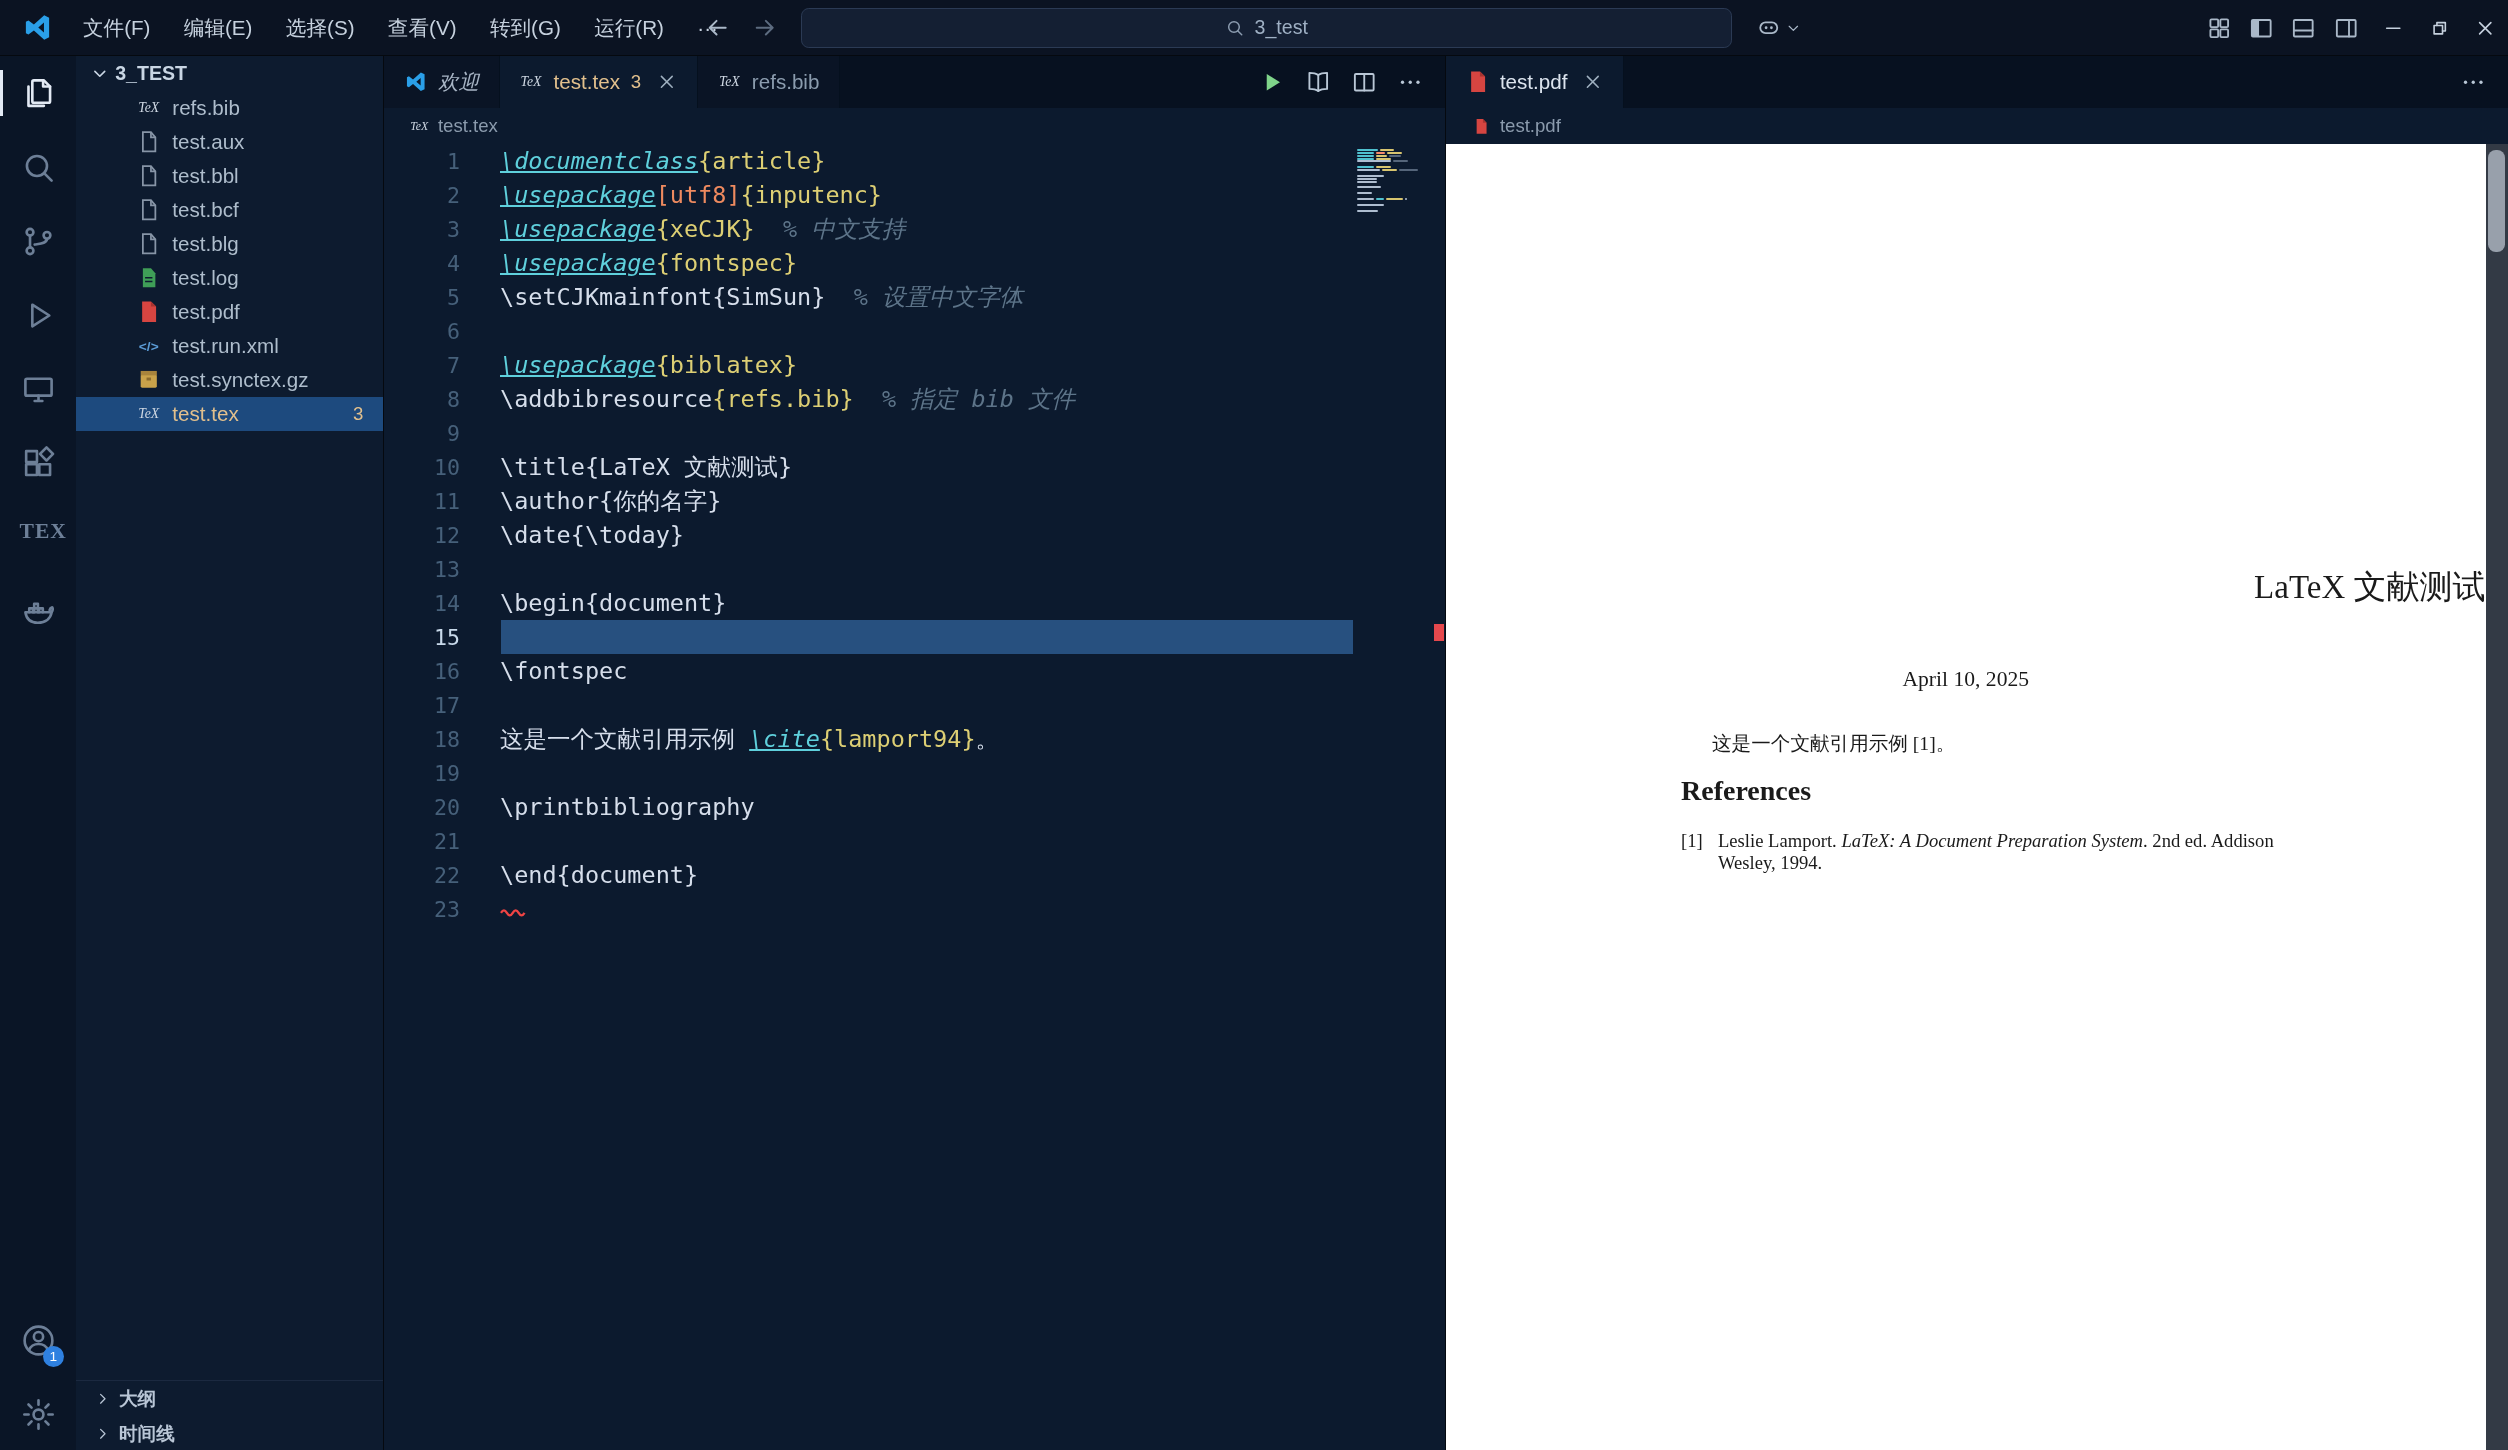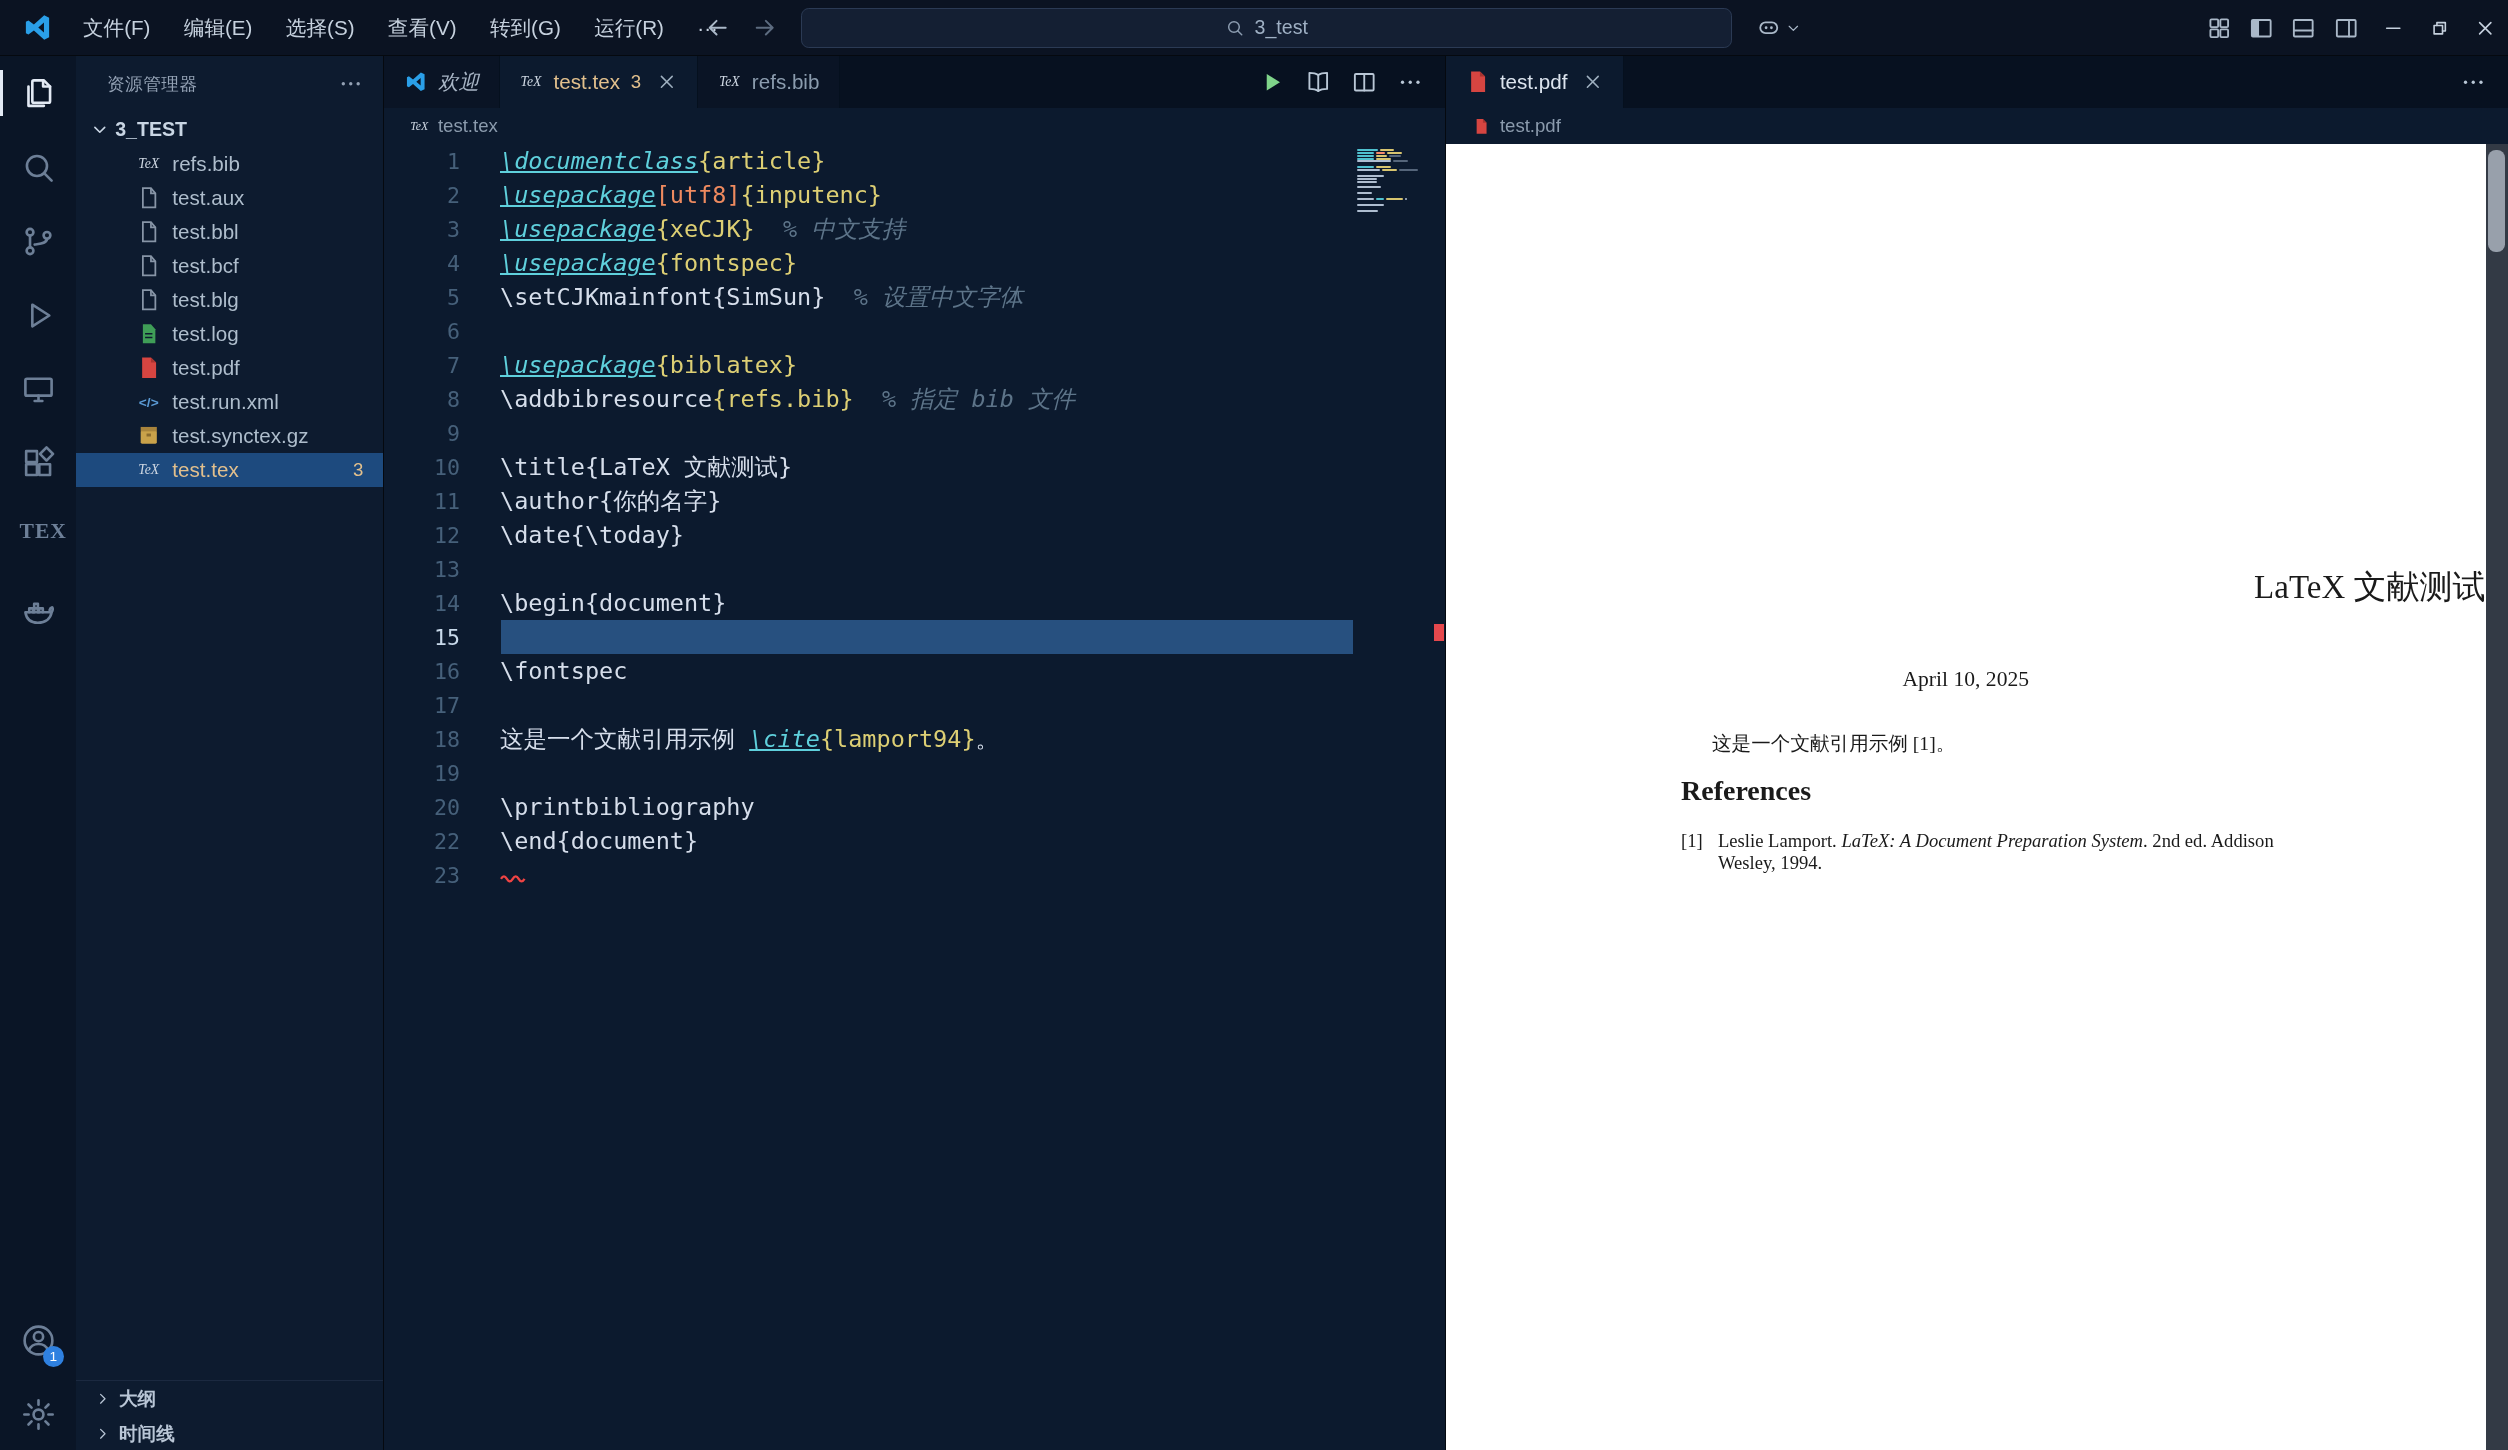--- a/index.html
+++ b/index.html
@@ -320,30 +320,20 @@
               <svg viewBox="0 0 24 24" fill="none" stroke="currentColor" stroke-width="1.7" stroke-linecap="round" stroke-linejoin="round">
                 <circle cx="12" cy="12" r="3.2"></circle>
                 <path d="M12 2.8v2.8M12 18.4v2.8M2.8 12h2.8M18.4 12h2.8M5.5 5.5l2 2M16.5 16.5l2 2M18.5 5.5l-2 2M7.5 16.5l-2 2"></path>
               </svg>
             </span>
           </div>
         </div>
     </div>
 
     <div class="sidebar">
-      <div class="sidebar-header">
-        <span class="sh-title">资源管理器</span>
-        <span class="icon">
-          <svg viewBox="0 0 24 24">
-              <circle cx="5" cy="12" r="1.6" fill="currentColor"></circle>
-              <circle cx="12" cy="12" r="1.6" fill="currentColor"></circle>
-              <circle cx="19" cy="12" r="1.6" fill="currentColor"></circle>
-            </svg>
-        </span>
-      </div>
       <div class="tree">
         <div class="tree-root">
           <span class="icon">
             <svg viewBox="0 0 24 24" fill="none" stroke="currentColor" stroke-width="2" stroke-linecap="round" stroke-linejoin="round">
                 <path d="M6 9l6 6 6-6"></path>
               </svg>
           </span>
           <span>3_TEST</span>
         </div>
         <div id="filetree">
@@ -530,20 +520,21 @@
             <div class="cl"><span class="num">11</span><span class="ltext"><span class="s-txt">\author{你的名字}</span></span></div>
             <div class="cl"><span class="num">12</span><span class="ltext"><span class="s-txt">\date{\today}</span></span></div>
             <div class="cl"><span class="num">13</span><span class="ltext"></span></div>
             <div class="cl"><span class="num">14</span><span class="ltext"><span class="s-txt">\begin{document}</span></span></div>
             <div class="cl current"><span class="num">15</span><span class="ltext"></span></div>
             <div class="cl"><span class="num">16</span><span class="ltext"><span class="s-txt">\fontspec</span></span></div>
             <div class="cl"><span class="num">17</span><span class="ltext"></span></div>
             <div class="cl"><span class="num">18</span><span class="ltext"><span class="s-txt">这是一个文献引用示例 </span><span class="s-cmd">\cite</span><span class="s-arg">{lamport94}</span><span class="s-txt">。</span></span></div>
             <div class="cl"><span class="num">19</span><span class="ltext"></span></div>
             <div class="cl"><span class="num">20</span><span class="ltext"><span class="s-txt">\printbibliography</span></span></div>
+            <div class="cl"><span class="num">21</span><span class="ltext"></span></div>
             <div class="cl"><span class="num">22</span><span class="ltext"><span class="s-txt">\end{document}</span></span></div>
             <div class="cl"><span class="num">23</span><span class="ltext"><span><svg width="25.5" height="11.8" viewBox="0 0 26 12">
                     <path d="M1 8 Q4 3 7 8 T13 8 T19 8 T25 8" stroke="#ef4444" stroke-width="2.4" fill="none"></path>
                   </svg></span></span></div>
           </div>
         <div class="minimap" id="minimap">
             <div class="mm-row">
               <span class="mm-seg" style="width: 20.6px; background: rgb(79, 193, 207);"></span>
               <span class="mm-seg" style="width: 13.7px; background: rgb(216, 197, 111);"></span>
             </div>

